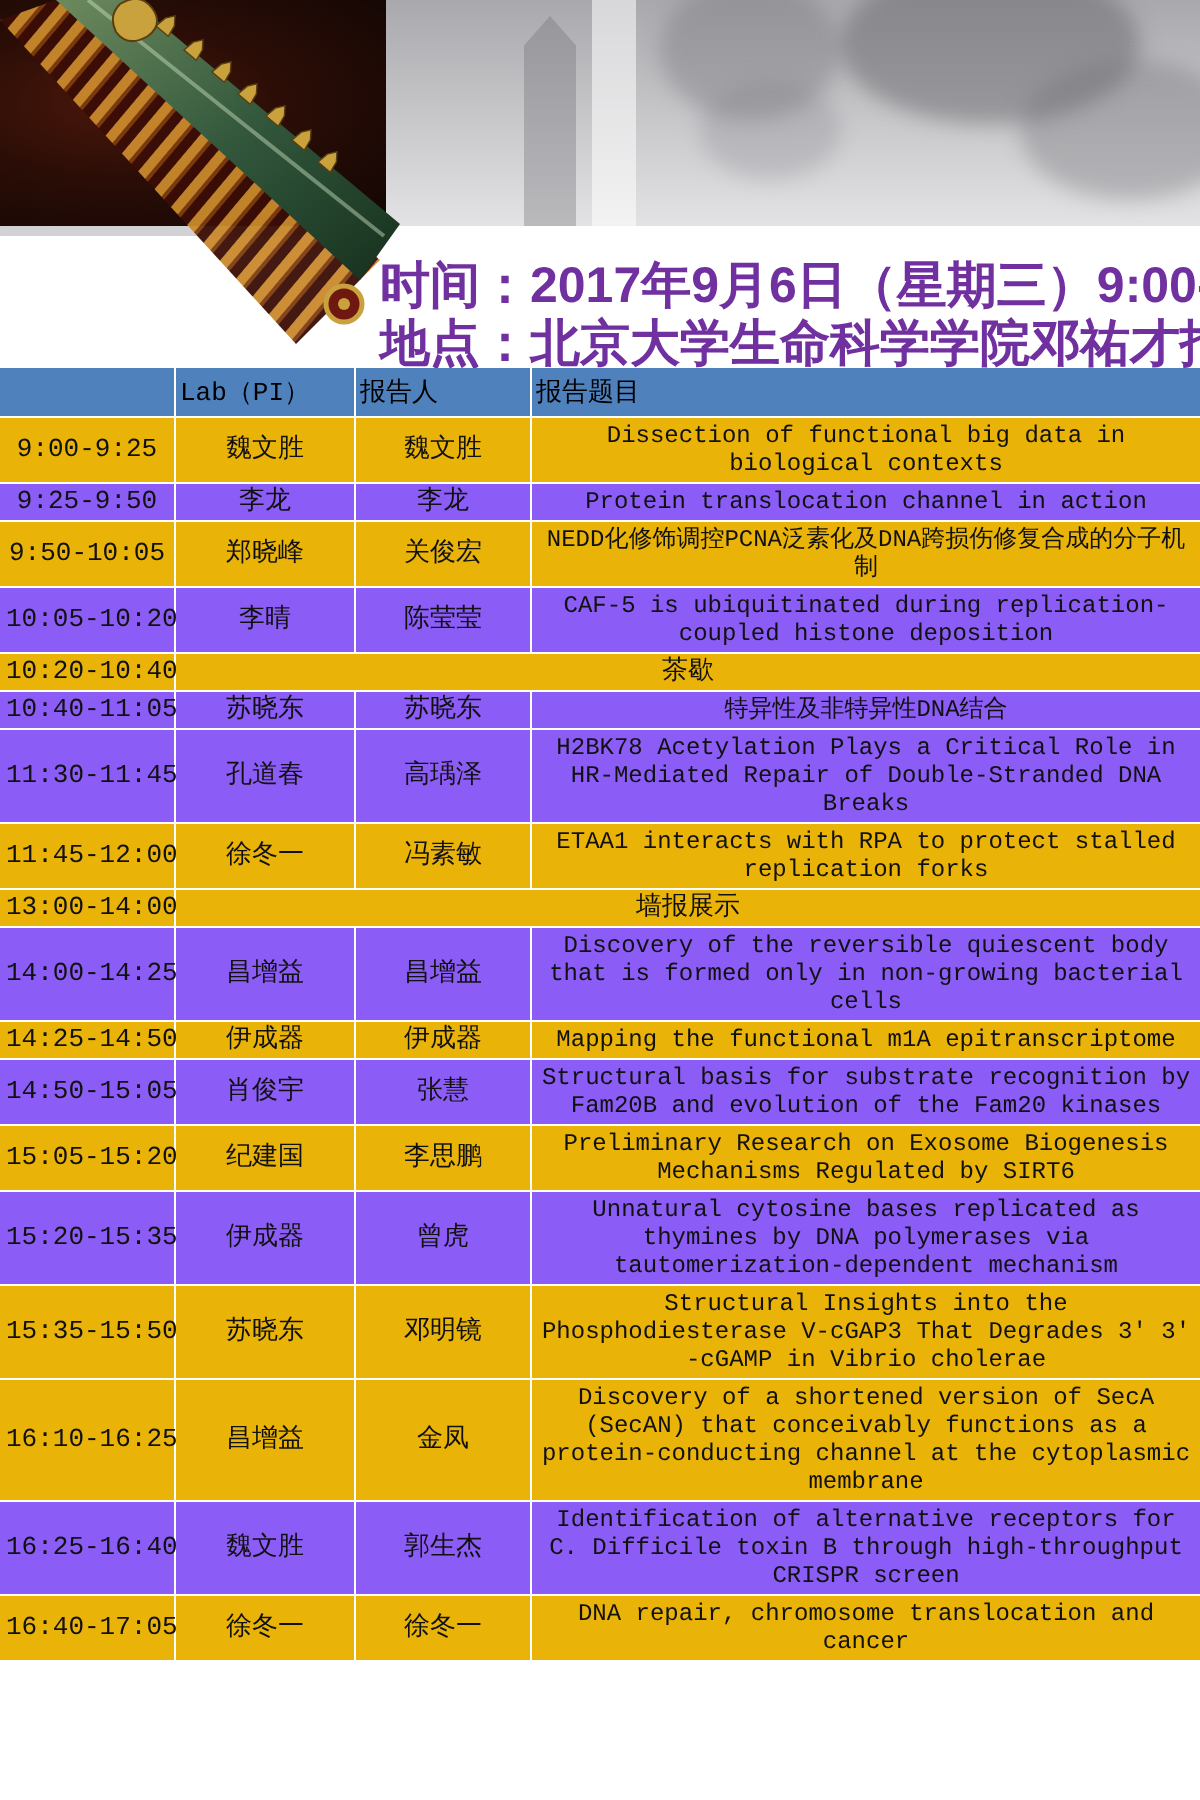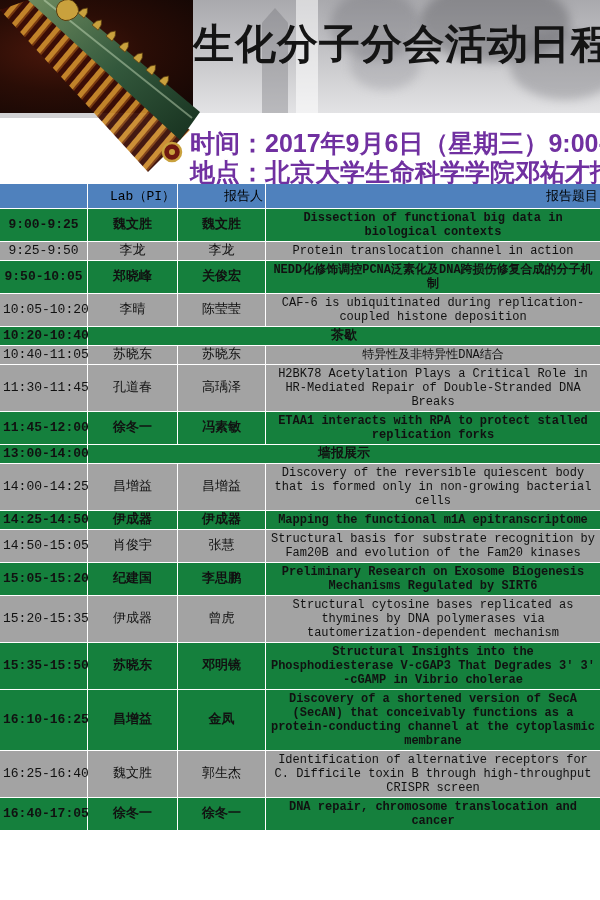--- a/index.html
+++ b/index.html
@@ -30,30 +30,30 @@
 
   .meta{position:absolute;left:190px;top:129px;width:410px;
         font-size:25px;font-weight:bold;color:#7030a0;line-height:29px;white-space:nowrap;}
 
   
   table.sched{position:absolute;left:0;top:183px;width:600px;
               border-collapse:separate;border-spacing:0 1px;table-layout:fixed;
               font-family:"Liberation Mono","DejaVu Sans Mono",monospace;color:#111;}
   col.c-time{width:88px;} col.c-lab{width:90px;} col.c-spk{width:88px;} col.c-title{width:334px;}
   .sched th{background:#4f81bd;color:#000;font-weight:normal;font-size:13px;
-            padding:3px 2px;border-right:1px solid #fff;text-align:right;}
+            padding:3px 2px;border-right:1px solid #fff;text-align:left;}
   .sched th:last-child{border-right:none;margin-top:28px;}
   .sched td{text-align:center;vertical-align:middle;padding:2px 3px;
             font-size:12px;line-height:14px;border-right:1px solid #fff;
             word-wrap:break-word;}
   .sched td:last-child{border-right:none;}
   .sched td.time{font-size:13px;white-space:nowrap;}
   .sched td.name{font-size:13px;}
-  .sched tr.alt td{background:#15803d;font-weight:bold;}
-  .sched tr.plain td{background:#a3a3a3;}
+  .sched tr.alt td{background:#eab308;}
+  .sched tr.plain td{background:#8b5cf6;}
 </style>
 </head>
 <body>
 
 <div class="page">
 
   <div class="banner">
     <div class="sil tree t1"></div>
     <div class="sil tree t2"></div>
     <div class="sil tree t3"></div>
@@ -87,21 +87,20 @@
       <polygon transform="translate(119,47) rotate(40)" points="0,0 8,0 7,-6 4,-10 1,-6"></polygon>
       <polygon transform="translate(133,58) rotate(40)" points="0,0 8,0 7,-6 4,-10 1,-6"></polygon>
       <polygon transform="translate(146,70) rotate(40)" points="0,0 8,0 7,-6 4,-10 1,-6"></polygon>
       <polygon transform="translate(159,81) rotate(40)" points="0,0 8,0 7,-6 4,-10 1,-6"></polygon>
     </g>
     <path d="M60,2 q10,-6 16,2 q6,8 -2,14 q-10,6 -16,-2 q-4,-8 2,-14 z" fill="#c9a13d" stroke="#5b3e10" stroke-width="1"></path>
     <circle cx="172" cy="152" r="9" fill="#6e1810" stroke="#c9a13d" stroke-width="2.5"></circle>
     <circle cx="172" cy="152" r="3" fill="#c9a13d"></circle>
   </svg>
 
-  <div class="page-title">生化分子分会活动日程</div>
   <div class="meta">
     <div>时间：2017年9月6日（星期三）9:00-18:30</div>
     <div>地点：北京大学生命科学学院邓祐才报告厅</div>
   </div>
 
   <table class="sched">
     <colgroup>
         <col class="c-time">
         <col class="c-lab">
         <col class="c-spk">
@@ -131,21 +130,21 @@
         <tr class="alt">
           <td class="time">9:50-10:05</td>
           <td class="name">郑晓峰</td>
           <td class="name">关俊宏</td>
           <td class="ttl">NEDD化修饰调控PCNA泛素化及DNA跨损伤修复合成的分子机制</td>
         </tr>
         <tr class="plain">
           <td class="time">10:05-10:20</td>
           <td class="name">李晴</td>
           <td class="name">陈莹莹</td>
-          <td class="ttl">CAF-6 is ubiquitinated during replication-coupled histone deposition</td>
+          <td class="ttl">CAF-5 is ubiquitinated during replication-coupled histone deposition</td>
         </tr>
         <tr class="alt">
           <td class="time">10:20-10:40</td>
           <td class="name" colspan="3">茶歇</td>
         </tr>
         <tr class="plain">
           <td class="time">10:40-11:05</td>
           <td class="name">苏晓东</td>
           <td class="name">苏晓东</td>
           <td class="ttl">特异性及非特异性DNA结合</td>
@@ -187,21 +186,21 @@
         <tr class="alt">
           <td class="time">15:05-15:20</td>
           <td class="name">纪建国</td>
           <td class="name">李思鹏</td>
           <td class="ttl">Preliminary Research on Exosome Biogenesis Mechanisms Regulated by SIRT6</td>
         </tr>
         <tr class="plain">
           <td class="time">15:20-15:35</td>
           <td class="name">伊成器</td>
           <td class="name">曾虎</td>
-          <td class="ttl">Structural cytosine bases replicated as thymines by DNA polymerases via tautomerization-dependent mechanism</td>
+          <td class="ttl">Unnatural cytosine bases replicated as thymines by DNA polymerases via tautomerization-dependent mechanism</td>
         </tr>
         <tr class="alt">
           <td class="time">15:35-15:50</td>
           <td class="name">苏晓东</td>
           <td class="name">邓明镜</td>
           <td class="ttl">Structural Insights into the Phosphodiesterase V-cGAP3 That Degrades 3′ 3′ -cGAMP in Vibrio cholerae</td>
         </tr>
         <tr class="alt">
           <td class="time">16:10-16:25</td>
           <td class="name">昌增益</td>

